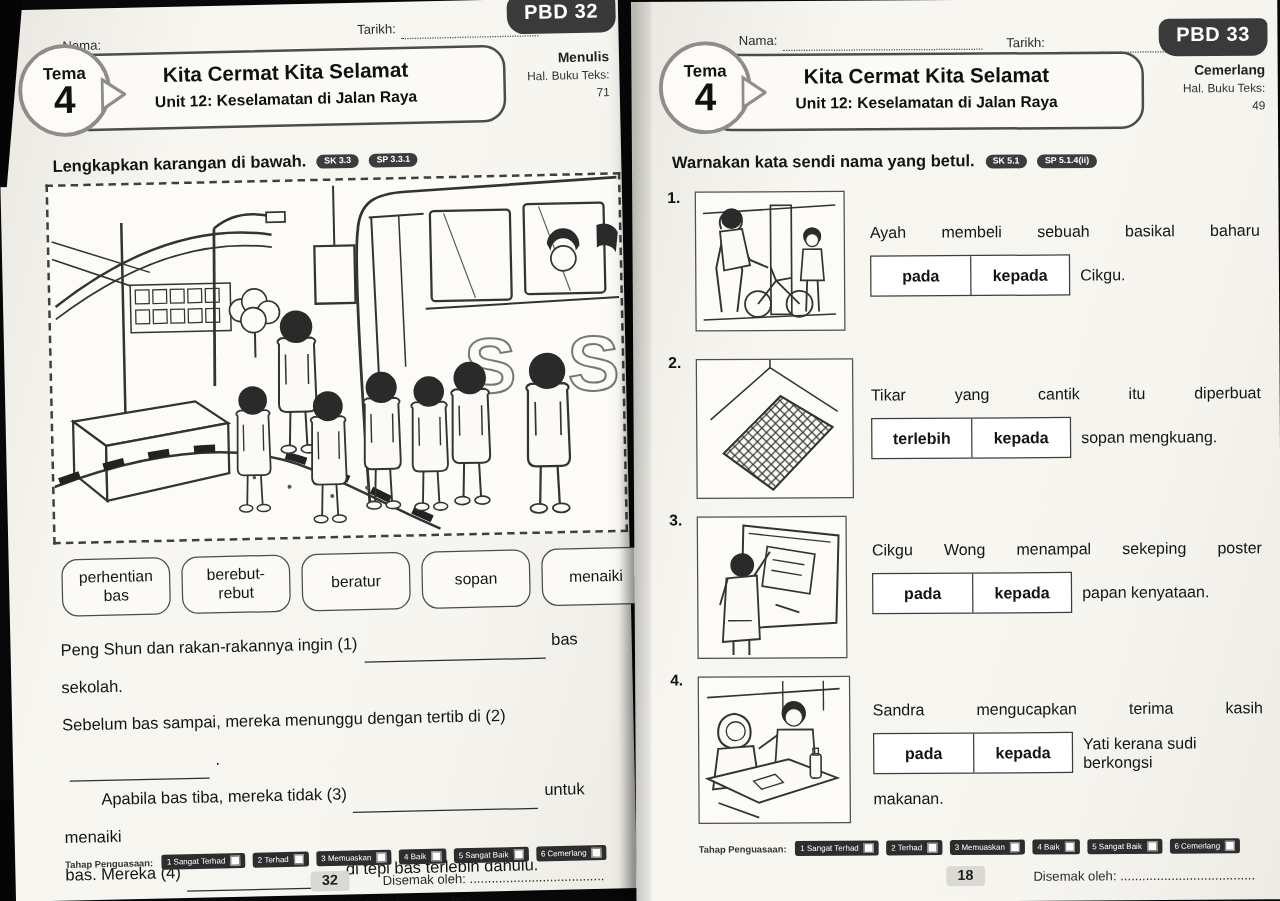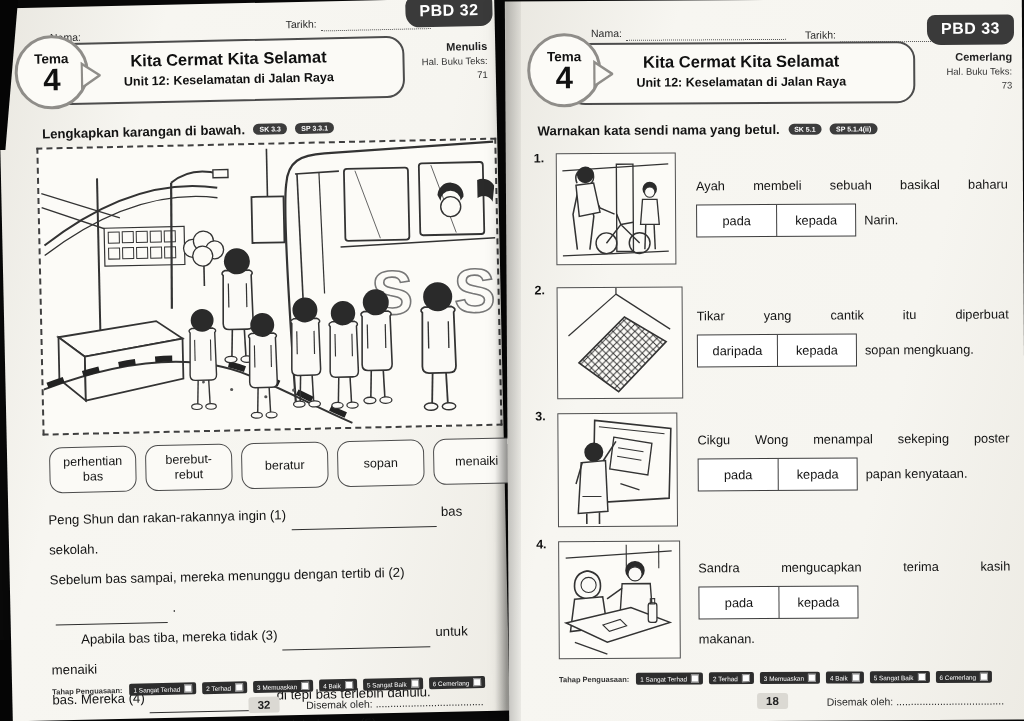--- a/index.html
+++ b/index.html
@@ -36,21 +36,21 @@
   .tahap{font-size:7.5px;font-weight:bold;color:#333;margin-right:7px;white-space:nowrap;}
   .lvl{display:inline-flex;align-items:center;background:#2d2d2d;border-radius:2px;padding:2px 4px;margin-right:6px;}
   .lvl span{color:#fff;font-size:6.4px;white-space:nowrap;}
   .lvl .cb{width:8px;height:8px;background:#fdfdfd;border:1px solid #888;margin-left:4px;}
   .pgnum{position:absolute;background:#dbd9d3;border-radius:3px;padding:2px 9px;font-size:11.5px;font-weight:bold;color:#222;}
   .disemak{position:absolute;font-size:10.5px;color:#2a2a2a;}
   .qnum{position:absolute;font-weight:bold;font-size:12.5px;color:#111;}
   .imgbox{position:absolute;border:1.4px solid #4f4f4f;background:#fcfbf7;}
   .qtext{position:absolute;font-size:12.8px;color:#141414;}
   .jline{text-align:justify;text-align-last:justify;width:100%;}
-  .choice{display:inline-flex;border:1.5px solid #3e3e3e;background:#fff;vertical-align:middle;}
+  .choice{display:inline-flex;border:1.5px solid #3e3e3e;background:#fff;vertical-align:middle;font-weight:bold;}
   .choice .opt{padding:8px 0;width:79px;text-align:center;font-size:12.8px;color:#141414;}
   .choice .opt + .opt{border-left:1.5px solid #3e3e3e;}
   .tailtxt{margin-left:8px;font-size:12.8px;color:#141414;}
   .edge{position:absolute;background:#050505;z-index:6;}
 </style>
 </head>
 <body>
 
 <div id="photo">
 
@@ -244,21 +244,21 @@
           <polygon points="1,2 19,14 1,26" fill="#fcfbf7" stroke="#8f8d89" stroke-width="2.5"></polygon>
         </svg>
     </div>
     <div class="banner" style="left:62px;top:42px;width:348px;height:62px;">
       <div class="t1">Kita Cermat Kita Selamat</div>
       <div class="t2">Unit 12: Keselamatan di Jalan Raya</div>
     </div>
     <div class="meta" style="right:10px;top:52px;width:86px;">
       <div class="skill">Cemerlang</div>
       <div class="bk">Hal. Buku Teks:</div>
-      <div class="bk">73</div>
+      <div class="bk">49</div>
     </div>
 
     <div style="position:absolute;left:32px;top:120px;">
       <span class="instr">Warnakan kata sendi nama yang betul.</span>
       <span class="minibadge">SK 5.1</span>
       <span class="minibadge">SP 5.1.4(ii)</span>
     </div>
 
     <div class="qnum" style="left:28px;top:150px;">1.</div>
     <div class="imgbox" style="left:50px;top:152px;width:120px;height:112px;">
@@ -280,21 +280,21 @@
         <line x1="92" y1="68" x2="93" y2="92" stroke="#333" stroke-width="1.4"></line>
       </svg>
     </div>
     <div class="qtext" style="left:190px;top:178px;width:312px;">
       <div class="jline">Ayah membeli sebuah basikal baharu</div>
       <div style="margin-top:11px;display:flex;align-items:center;">
         <span class="choice">
           <span class="opt">pada</span>
           <span class="opt">kepada</span>
         </span>
-        <span class="tailtxt">Narin.</span>
+        <span class="tailtxt">Cikgu.</span>
       </div>
     </div>
 
     <div class="qnum" style="left:28px;top:282px;">2.</div>
     <div class="imgbox" style="left:50px;top:286px;width:126px;height:112px;">
       <svg width="123" height="109" viewBox="0 0 110 105">
         <defs>
           <pattern id="weave" width="7" height="7" patternUnits="userSpaceOnUse">
             <path d="M0,7 L7,0 M0,0 L7,7" stroke="#333" stroke-width="0.9" fill="none"></path>
           </pattern>
@@ -302,21 +302,21 @@
         <line x1="6" y1="46" x2="52" y2="6" stroke="#333" stroke-width="1.2"></line>
         <line x1="52" y1="6" x2="104" y2="40" stroke="#333" stroke-width="1.2"></line>
         <line x1="52" y1="6" x2="52" y2="0" stroke="#333" stroke-width="1.2"></line>
         <polygon points="16,72 60,28 100,52 54,100" fill="url(#weave)" stroke="#333" stroke-width="1.6"></polygon>
       </svg>
     </div>
     <div class="qtext" style="left:190px;top:308px;width:312px;">
       <div class="jline">Tikar yang cantik itu diperbuat</div>
       <div style="margin-top:11px;display:flex;align-items:center;">
         <span class="choice">
-          <span class="opt">daripada</span>
+          <span class="opt">terlebih</span>
           <span class="opt">kepada</span>
         </span>
         <span class="tailtxt">sopan mengkuang.</span>
       </div>
     </div>
 
     <div class="qnum" style="left:28px;top:408px;">3.</div>
     <div class="imgbox" style="left:50px;top:412px;width:120px;height:114px;">
       <svg width="117" height="111" viewBox="0 0 110 105">
         <polygon points="34,6 106,14 104,80 32,84" fill="none" stroke="#333" stroke-width="1.5"></polygon>
@@ -365,20 +365,21 @@
         <line x1="14" y1="92" x2="44" y2="103" stroke="#333" stroke-width="1.2"></line>
       </svg>
     </div>
     <div class="qtext" style="left:190px;top:560px;width:312px;">
       <div class="jline">Sandra mengucapkan terima kasih</div>
       <div style="margin-top:11px;display:flex;align-items:center;">
         <span class="choice">
           <span class="opt">pada</span>
           <span class="opt">kepada</span>
         </span>
+        <span class="tailtxt">Yati kerana sudi berkongsi</span>
       </div>
       <div style="margin-top:12px;">makanan.</div>
     </div>
 
     <div class="footer-row" style="left:50px;top:672px;">
       <span class="tahap">Tahap Penguasaan:</span>
       <span class="lvl">
           <span>1 Sangat Terhad</span>
           <span class="cb"></span>
         </span>

